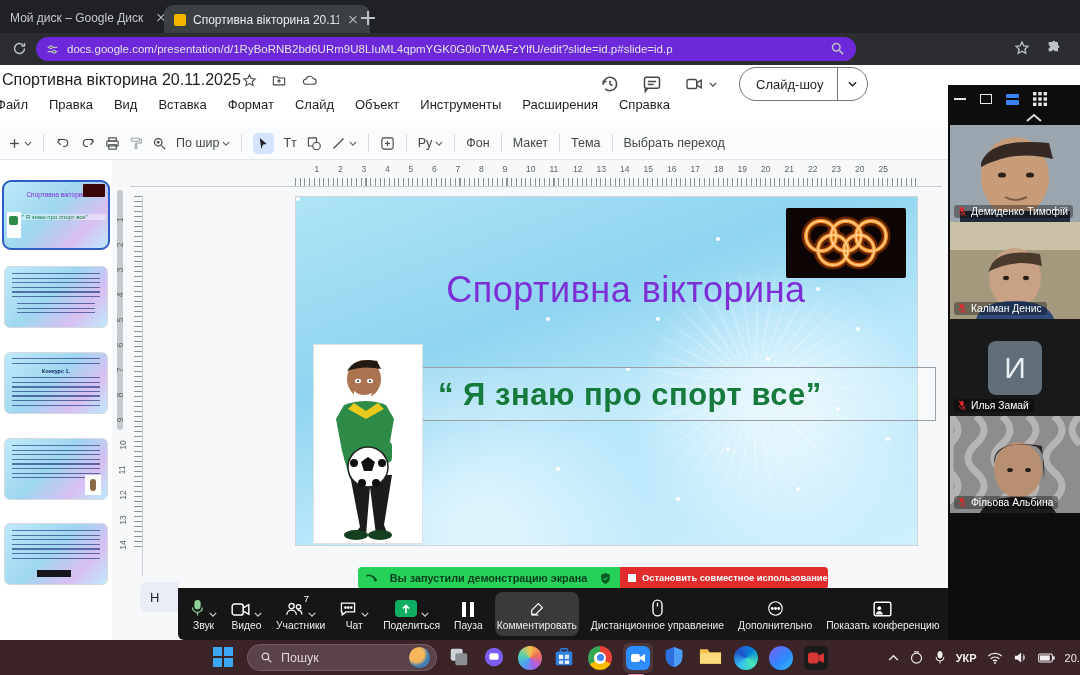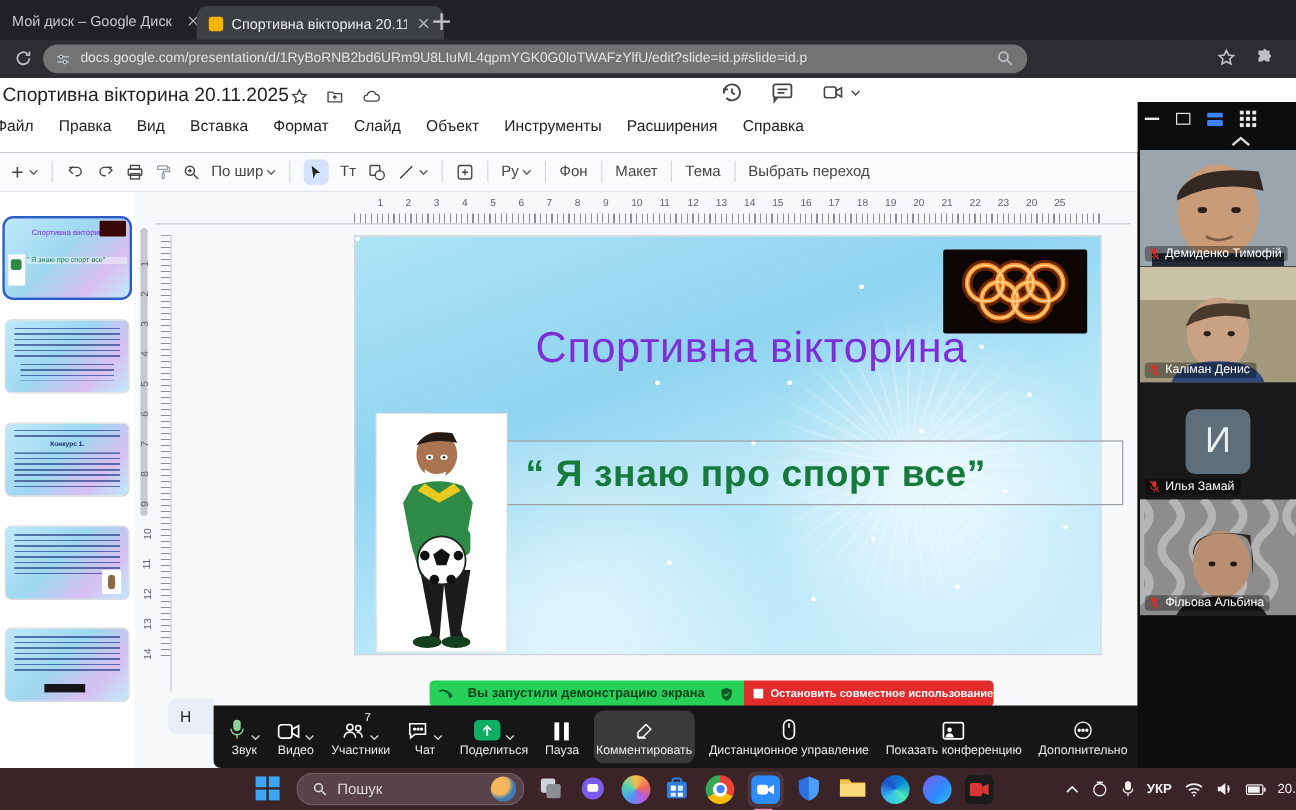--- a/index.html
+++ b/index.html
@@ -17,21 +17,21 @@
   .favicon{width:12px;height:12px;border-radius:2px;background:#f4b400;flex:none;}
   .closex{width:14px;height:14px;flex:none;position:relative;}
   .closex:before,.closex:after{content:"";position:absolute;left:2px;top:6.5px;width:10px;height:1.4px;background:#bdc1c6;}
   .closex:before{transform:rotate(45deg);} .closex:after{transform:rotate(-45deg);}
   #newtab{left:360px;top:9px;width:16px;height:16px;}
   #newtab:before,#newtab:after{content:"";position:absolute;background:#bdc1c6;}
   #newtab:before{left:7px;top:1px;width:2px;height:14px;}
   #newtab:after{left:1px;top:7px;width:14px;height:2px;}
 
   #urlbar{left:0;top:33px;width:1080px;height:32px;background:#2b2d30;display:flex;align-items:center;}
-  #omnibox{position:absolute;left:36px;top:4px;width:800px;height:24px;background:#737373;border-radius:12px;
+  #omnibox{position:absolute;left:36px;top:4px;width:800px;height:24px;background:#6d28d9;border-radius:12px;
            display:flex;align-items:center;gap:8px;padding:0 10px;color:#dfe1e4;font-size:11.5px;white-space:nowrap;overflow:hidden;}
   .urlicon{flex:none;}
   #askpill{left:858px;top:4px;height:24px;background:#1f6fe0;border-radius:12px;color:#fff;font-size:11px;
            display:flex;align-items:center;gap:6px;padding:0 11px;margin-top:40px;}
   .toolic{color:#bdc1c6;}
 
   
   #sheader{left:0;top:65px;width:1080px;height:62px;background:#ffffff;}
   #doctitle{left:2px;top:6px;font-size:16px;color:#1f1f1f;white-space:nowrap;}
   #titleicons{left:242px;top:8px;display:flex;gap:14px;color:#444746;align-items:center;}
@@ -249,20 +249,28 @@
         </span>
       <span style="display:flex;align-items:center;gap:4px;">
         <svg width="21" height="18" viewBox="0 0 24 24" fill="none" stroke="#444746" stroke-width="1.8">
             <rect x="2" y="6" width="13" height="12" rx="2.5"></rect>
             <path d="M15 10.5l6-3.5v10l-6-3.5z"></path>
           </svg>
         <svg width="8" height="5" viewBox="0 0 10 6">
             <path d="M1 1l4 4 4-4" stroke="#444746" stroke-width="1.6" fill="none"></path>
           </svg>
       </span>
+      <div id="slideshow">
+        <span class="lbl">Слайд-шоу</span>
+        <span class="dd">
+            <svg width="9" height="6" viewBox="0 0 10 6">
+              <path d="M1 1l4 4 4-4" stroke="#1f1f1f" stroke-width="1.6" fill="none"></path>
+            </svg>
+          </span>
+      </div>
     </div>
   </div>
 
   <div class="abs" id="stoolbar">
     <span class="tbtn">
       <svg width="13" height="13" viewBox="0 0 24 24" stroke="#444746" stroke-width="2.4" fill="none">
           <line x1="12" y1="4" x2="12" y2="20"></line>
           <line x1="4" y1="12" x2="20" y2="12"></line>
         </svg>
       <svg width="8" height="5" viewBox="0 0 10 6">
@@ -604,38 +612,38 @@
       <div class="icw">
         <svg width="13" height="18" viewBox="0 0 16 24" fill="none" stroke="#fff" stroke-width="1.8">
             <rect x="2" y="1.5" width="12" height="21" rx="6"></rect>
             <line x1="8" y1="5" x2="8" y2="10"></line>
           </svg>
       </div>
       <span class="lbl">Дистанционное управление</span>
     </div>
     <div class="zti">
       <div class="icw">
-        <svg width="19" height="16" viewBox="0 0 24 20" fill="none" stroke="#fff" stroke-width="1.8">
-            <rect x="1.5" y="1.5" width="21" height="17" rx="2"></rect>
-            <circle cx="8" cy="9" r="2.4" fill="#fff" stroke="none"></circle>
-            <path d="M3.5 17c.5-3 2.5-4.5 4.5-4.5S12 14 12.5 17" fill="#fff" stroke="none"></path>
-          </svg>
-      </div>
-      <span class="lbl">Показать конференцию</span>
-    </div>
-    <div class="zti">
-      <div class="icw">
         <svg width="17" height="17" viewBox="0 0 24 24" fill="none" stroke="#fff" stroke-width="1.6">
             <circle cx="12" cy="12" r="9.5"></circle>
             <circle cx="7.5" cy="12" r="1.2" fill="#fff"></circle>
             <circle cx="12" cy="12" r="1.2" fill="#fff"></circle>
             <circle cx="16.5" cy="12" r="1.2" fill="#fff"></circle>
           </svg>
       </div>
       <span class="lbl">Дополнительно</span>
+    </div>
+    <div class="zti">
+      <div class="icw">
+        <svg width="19" height="16" viewBox="0 0 24 20" fill="none" stroke="#fff" stroke-width="1.8">
+            <rect x="1.5" y="1.5" width="21" height="17" rx="2"></rect>
+            <circle cx="8" cy="9" r="2.4" fill="#fff" stroke="none"></circle>
+            <path d="M3.5 17c.5-3 2.5-4.5 4.5-4.5S12 14 12.5 17" fill="#fff" stroke="none"></path>
+          </svg>
+      </div>
+      <span class="lbl">Показать конференцию</span>
     </div>
   </div>
 
   <div class="abs" id="taskbar">
     <div id="tb-center">
       <span class="tbicon">
         <svg width="22" height="22" viewBox="0 0 22 22">
             <rect x="1" y="1" width="9" height="9" fill="#3ba6f2"></rect>
             <rect x="12" y="1" width="9" height="9" fill="#3ba6f2"></rect>
             <rect x="1" y="12" width="9" height="9" fill="#3ba6f2"></rect>

